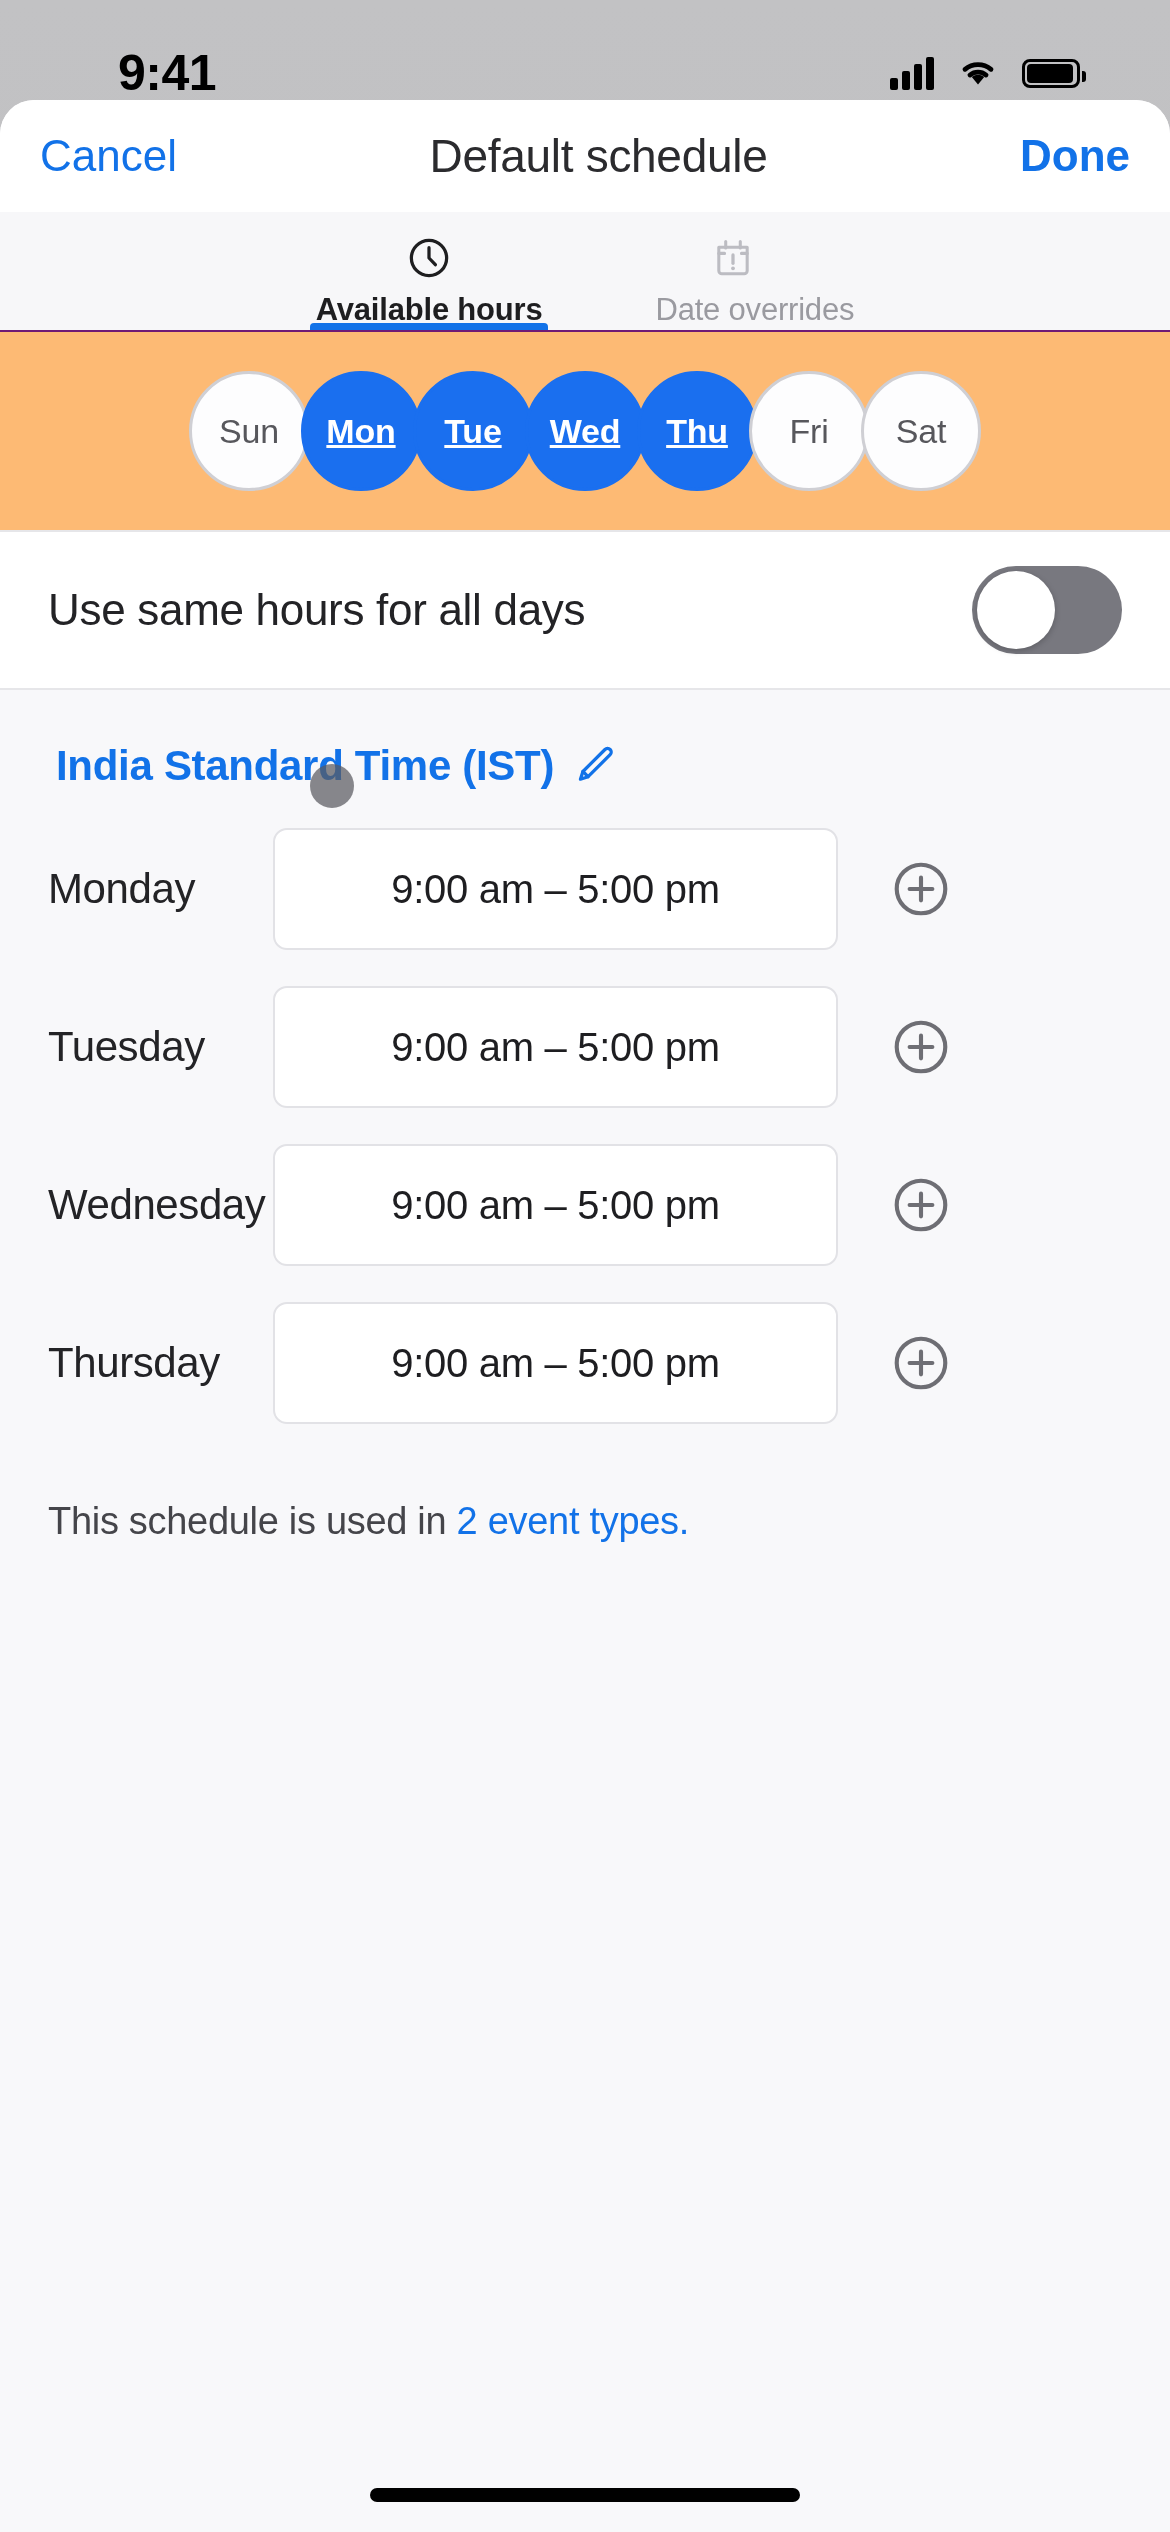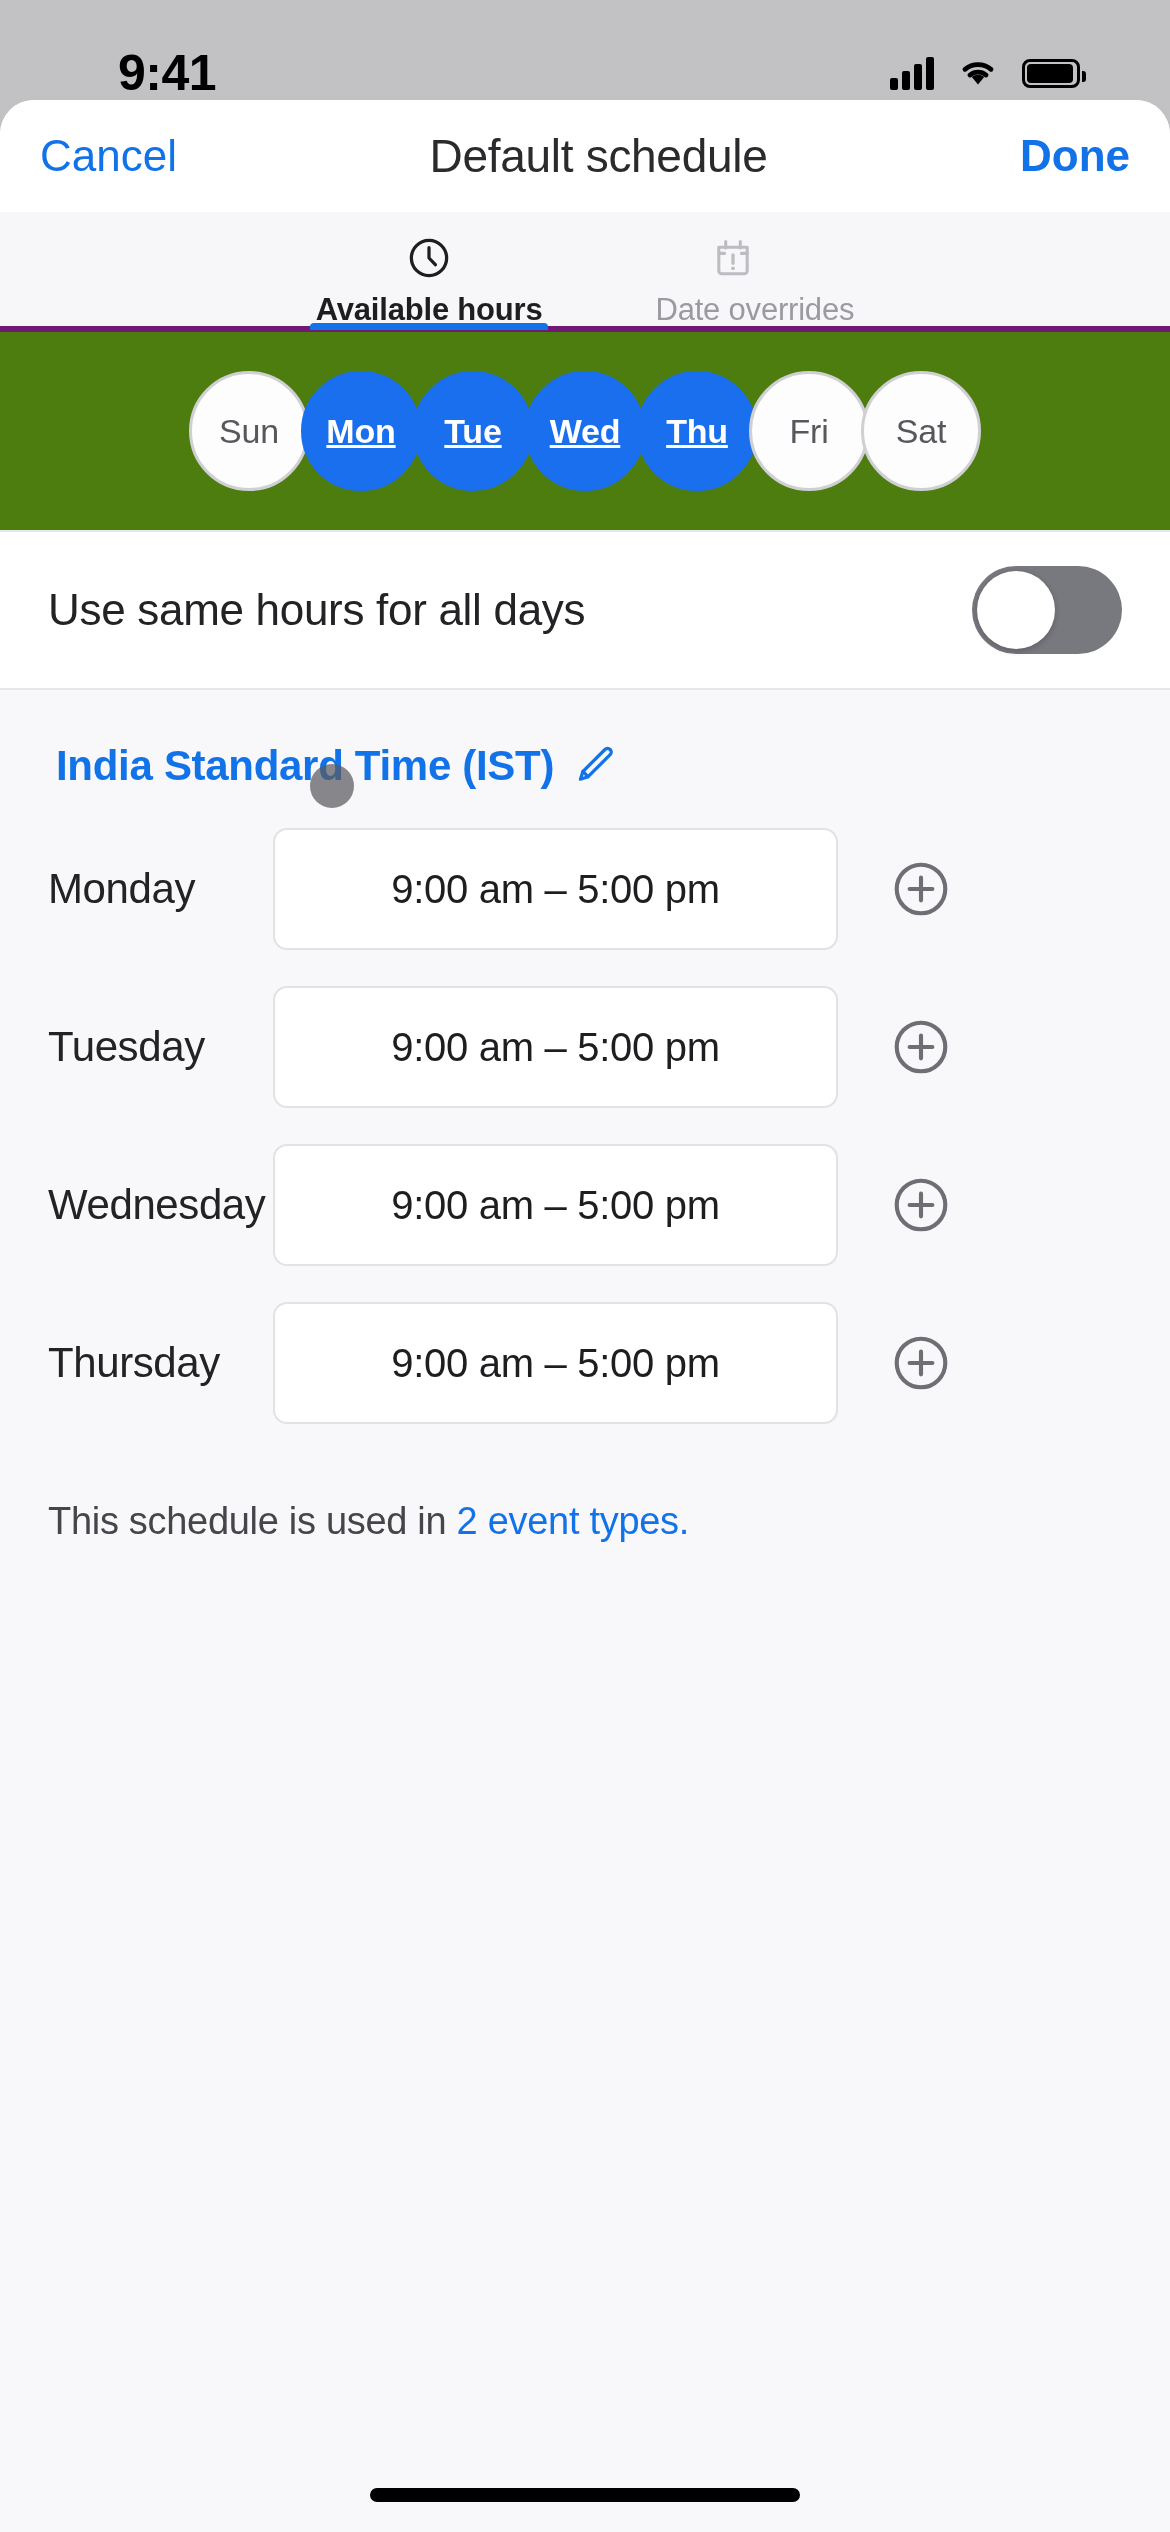--- a/index.html
+++ b/index.html
@@ -64,21 +64,21 @@
     display:flex; align-items:center; justify-content:space-between;
     padding:0 40px;
   }
   #nav-cancel { font-size:44px; color:#1272e8; }
   #nav-title  { font-size:46px; color:#2b2b2e; font-weight:400; letter-spacing:-0.3px; }
   #nav-done   { font-size:44px; color:#1272e8; font-weight:700; }
 
   
   #tabs {
     height:120px; background:#f7f7f9;
-    border-bottom:6px solid #701a75;
+    border-bottom:2px solid #701a75;
     display:flex; align-items:flex-start; justify-content:center;
     gap:9px;
   }
   .tab {
     position:relative;
     display:flex; flex-direction:column; align-items:center;
     padding:22px 30px 0 30px;
     min-width:240px;
   }
   .tab .tico { height:48px; display:flex; align-items:center; justify-content:center; }
@@ -86,21 +86,21 @@
   .tab.active .tlabel { color:#1e1e20; font-weight:700; }
   .tab.idle   .tlabel { color:#9a9aa0; font-weight:400;margin-left:44px; }
   .tab .underline {
     position:absolute; bottom:-2px; left:24px; right:24px;
     height:7px; background:#1272e8; border-radius:4px 4px 0 0;
   }
 
   
   #dayrow {
     position:relative;
-    height:200px; background:#4d7c0f;
+    height:200px; background:#fdba74;
     border-bottom:2px solid #e6e6e9;
     display:flex; align-items:center; justify-content:center;
     gap:0px;
   }
   .daycirc {
     width:120px; height:120px; border-radius:50%;
     display:flex; align-items:center; justify-content:center;
     font-size:34px; letter-spacing:-0.2px;
     margin:0 -4px;
   }

